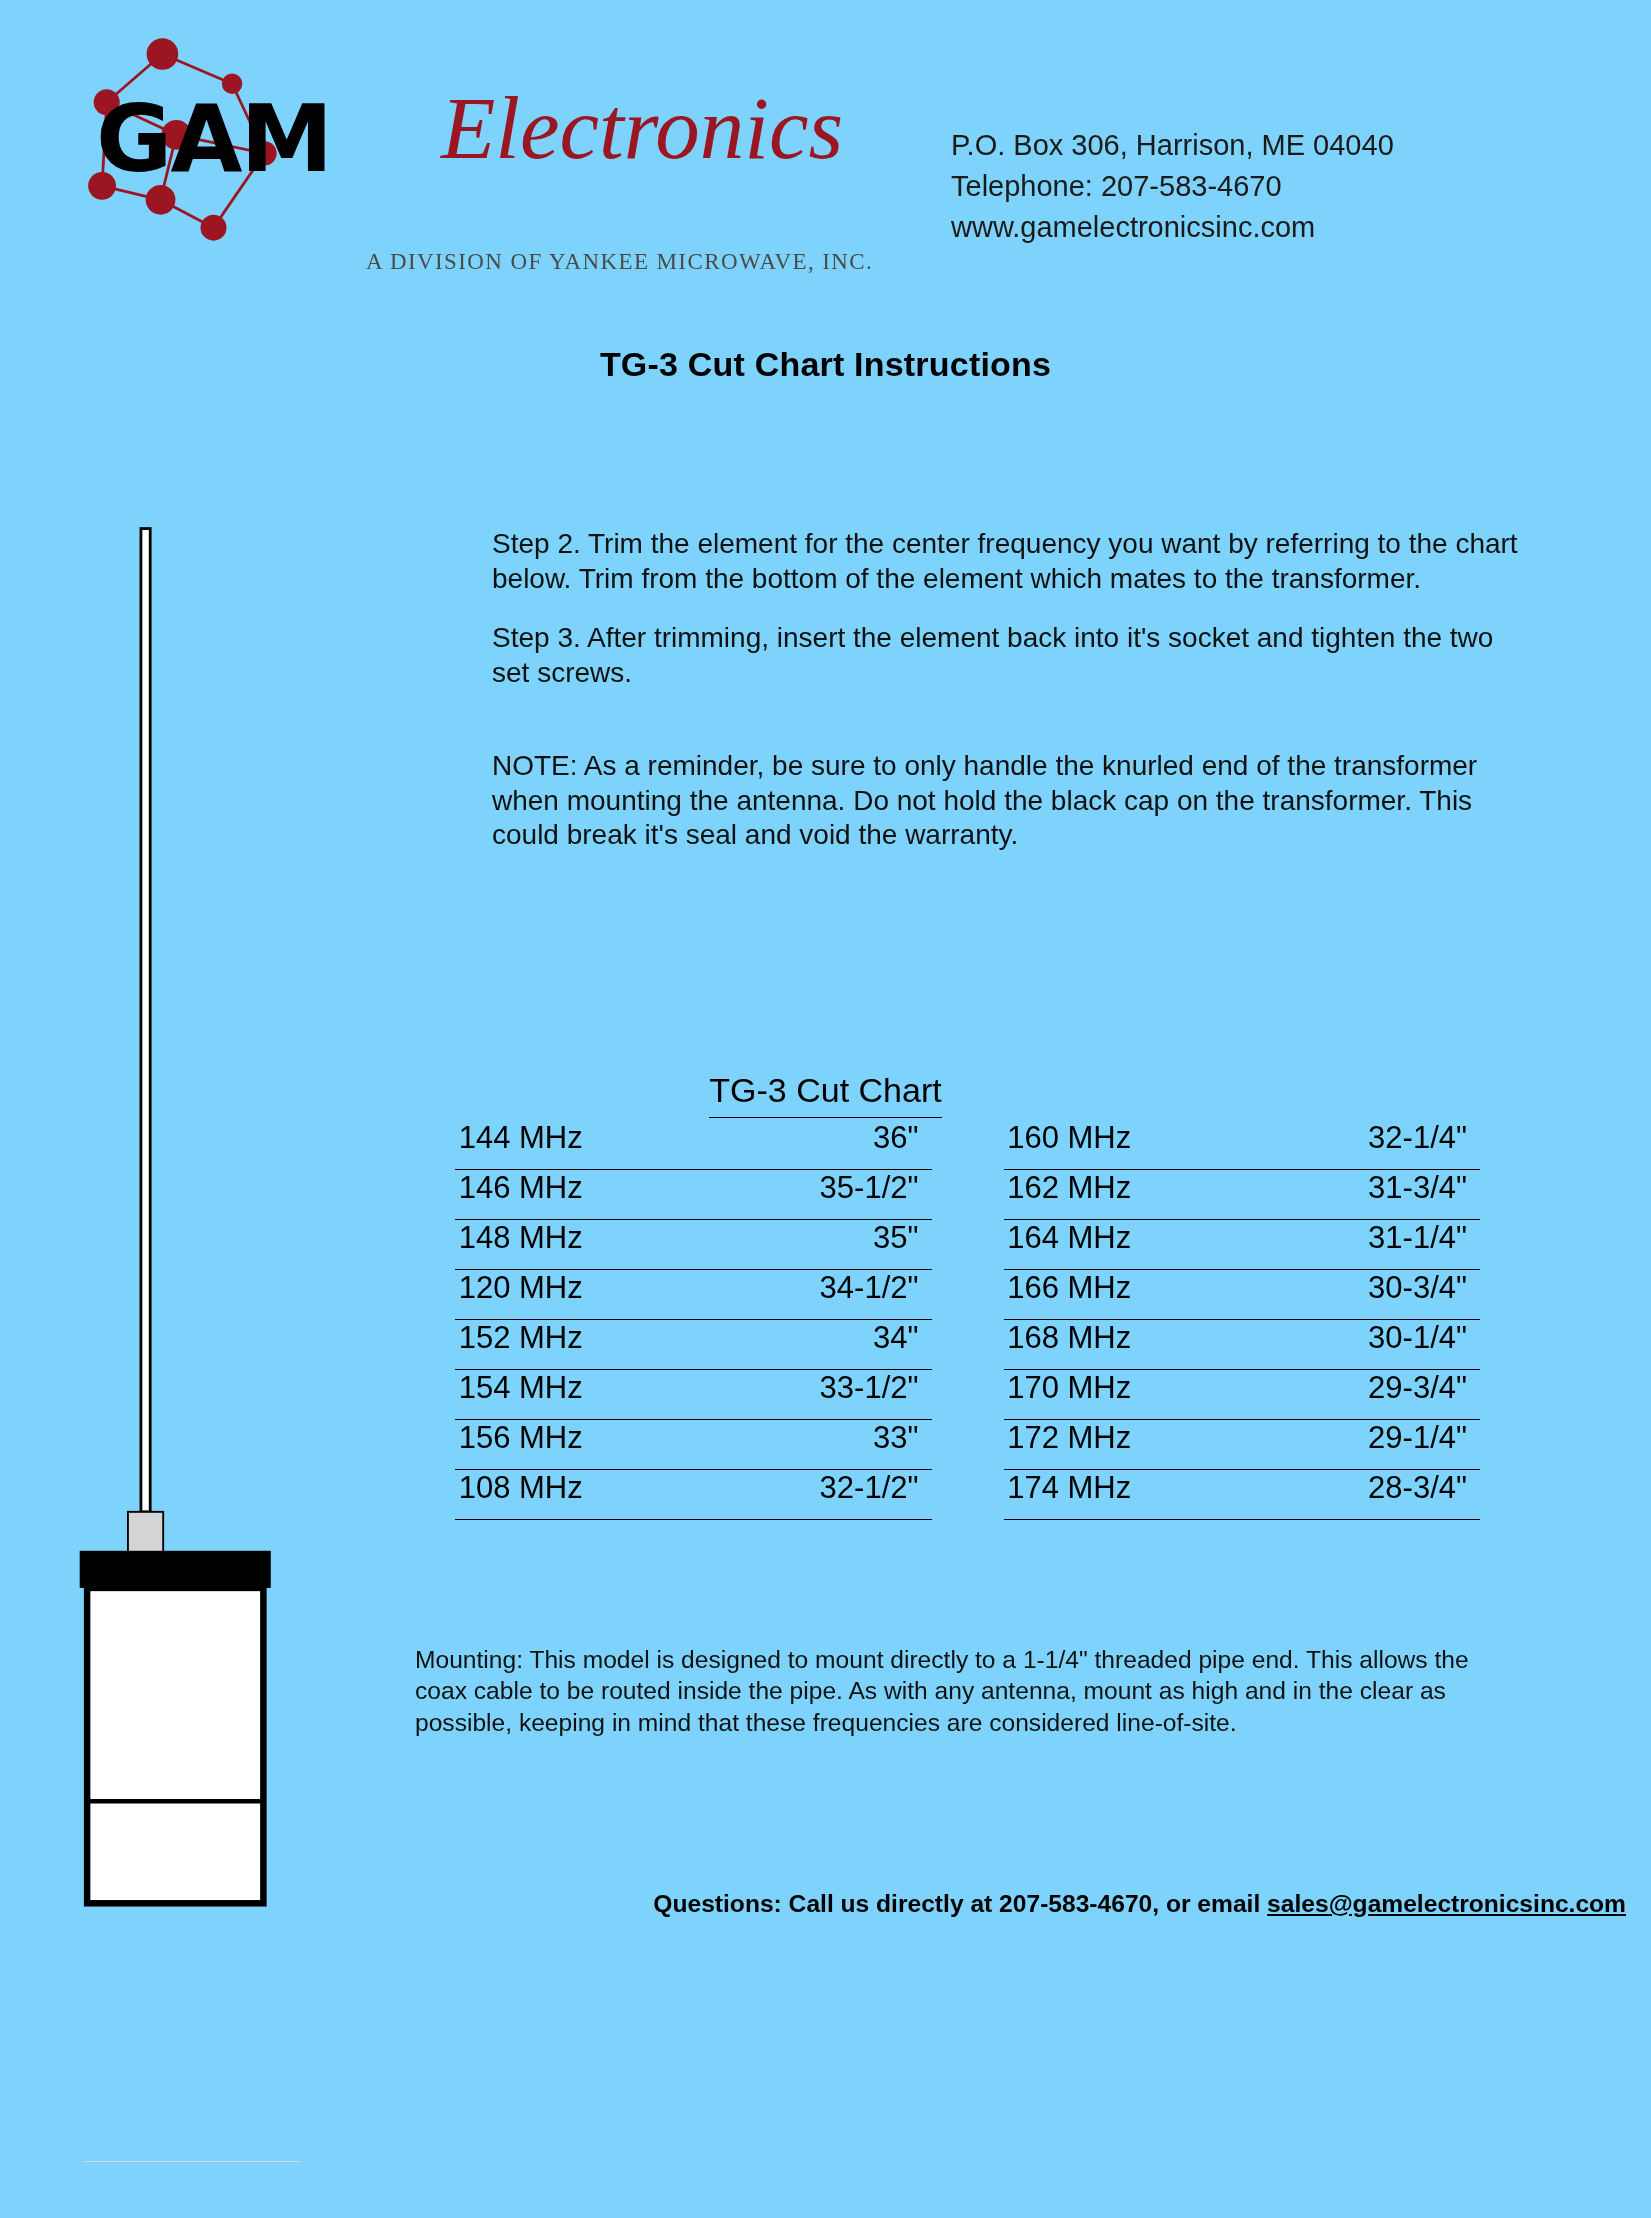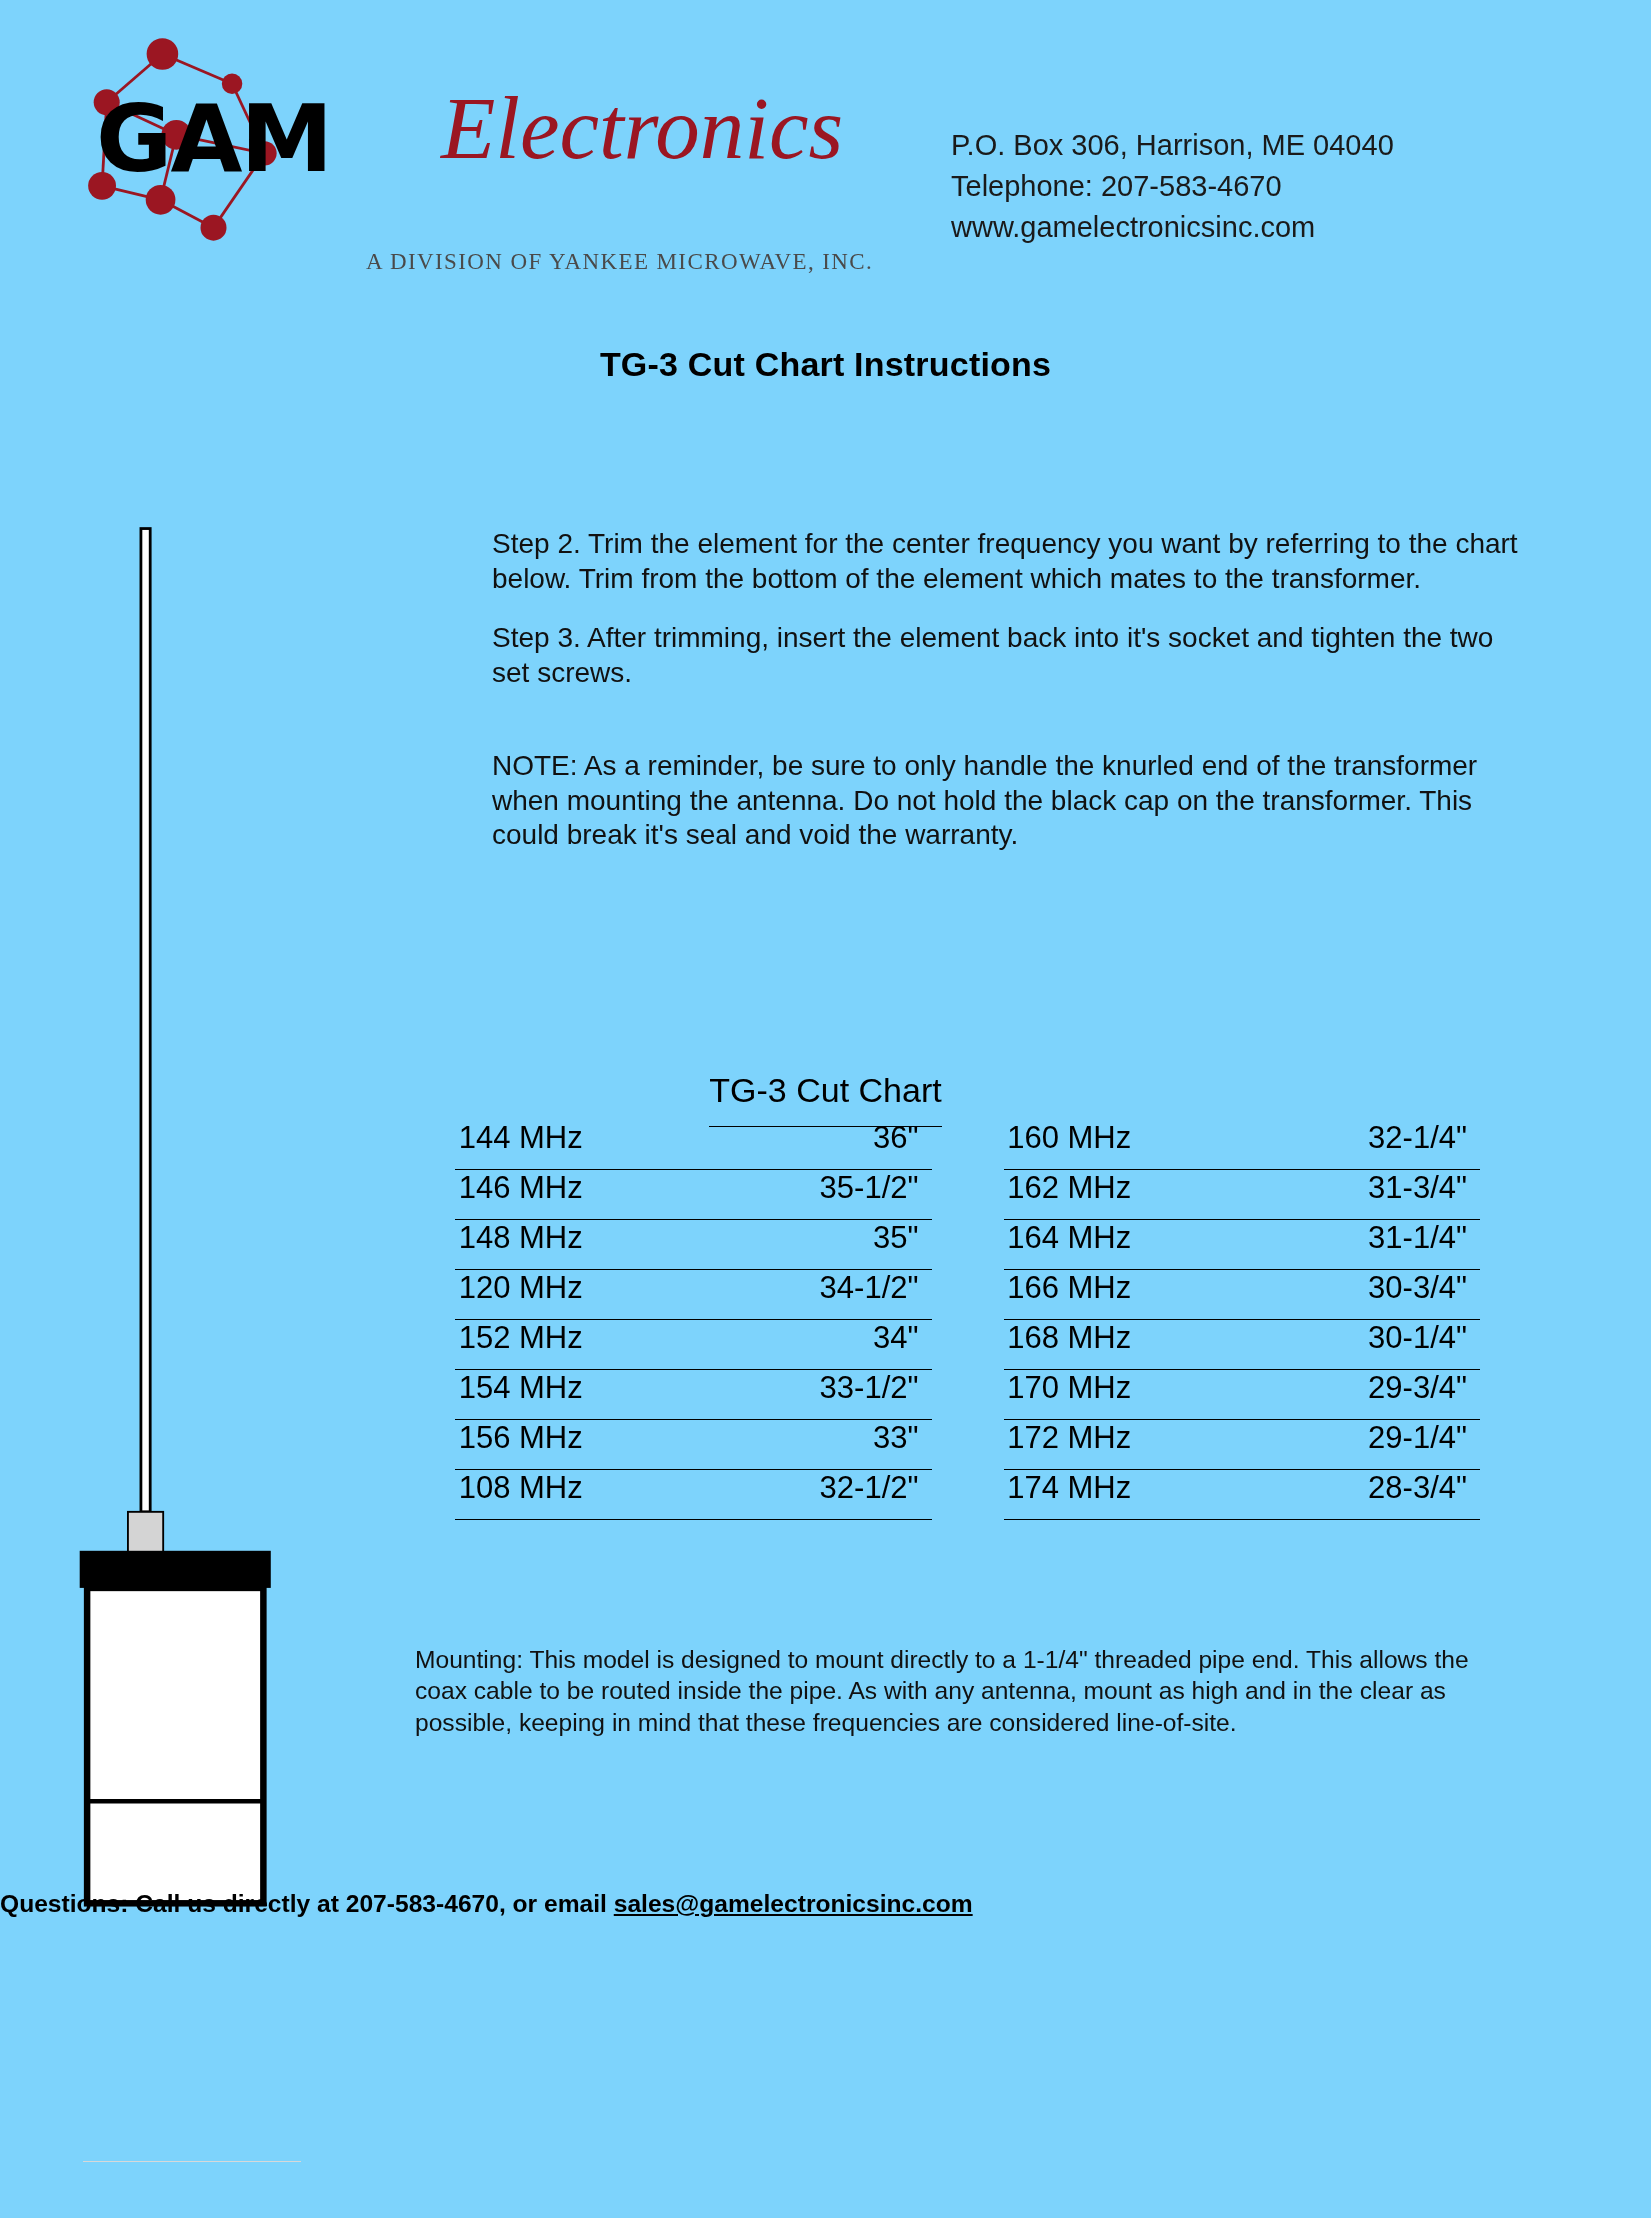--- a/index.html
+++ b/index.html
@@ -124,21 +124,21 @@
   .chart-title {
     position: absolute;
     left: 0;
     top: 1071px;
     width: 1651px;
     text-align: center;
     font-size: 34px;
   }
   .chart-title span {
     border-bottom: 1.9px solid #000;
-    padding-bottom: 17px;
+    padding-bottom: 8px;
   }
 
   .chart-wrap {
     position: absolute;
     left: 455px;
     top: 1120px;
     width: 1025px;
     display: flex;
     gap: 72px;
   }
@@ -172,21 +172,21 @@
     line-height: 1.28;
     color: #111;
   }
 
   
   .questions {
     position: absolute;
     left: 0;
     top: 1890px;
     width: 1626px;
-    text-align: left;
+    text-align: right;
     font-size: 24.6px;
     font-weight: bold;
   }
   .questions .email {
     text-decoration: underline;
   }
 
   .faint-line {
     position: absolute;
     left: 83px;

